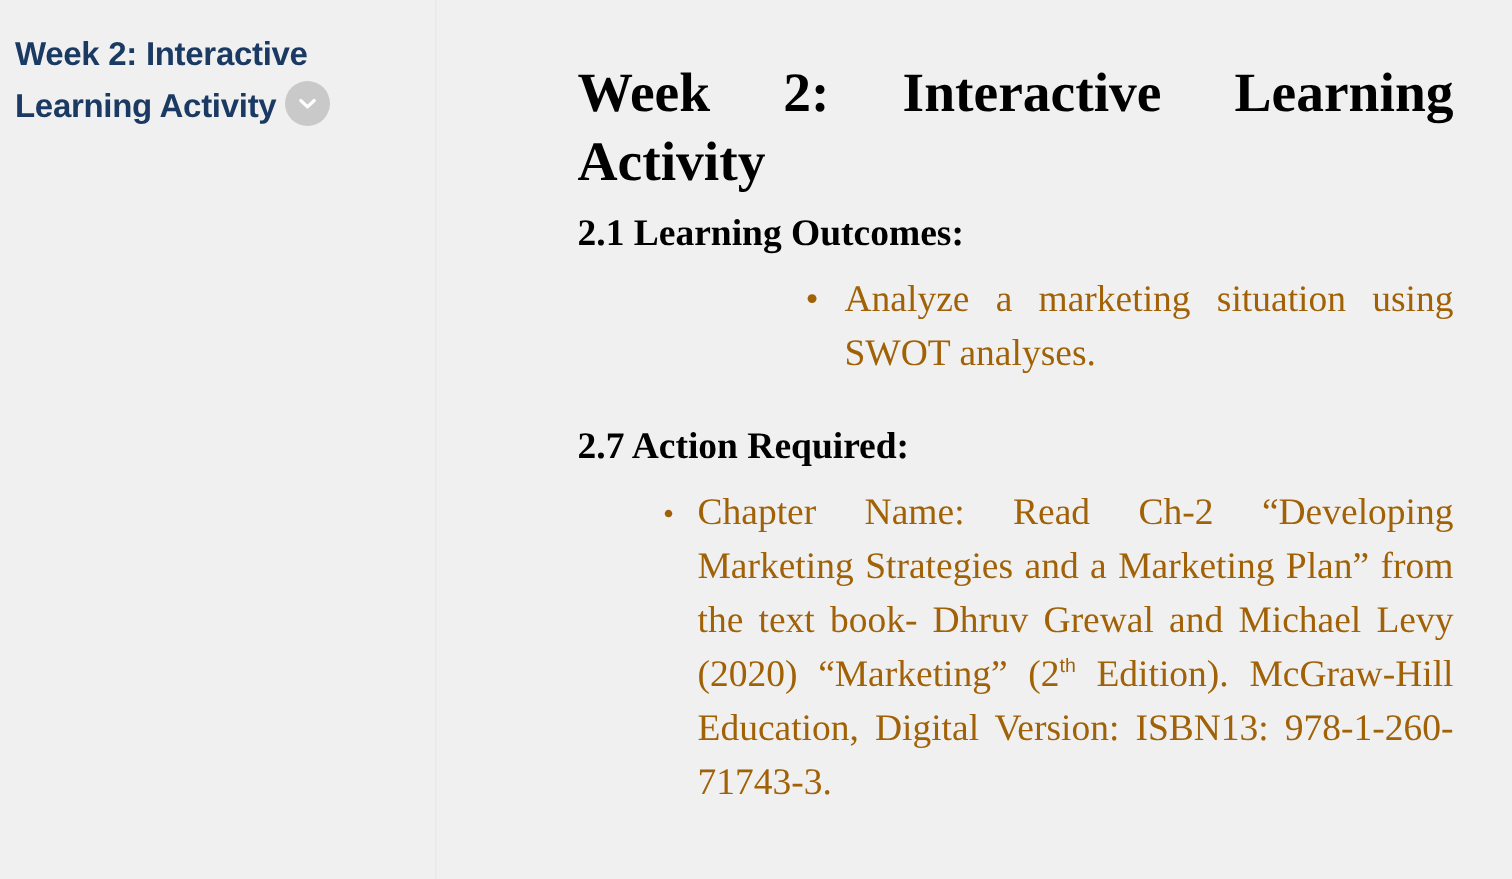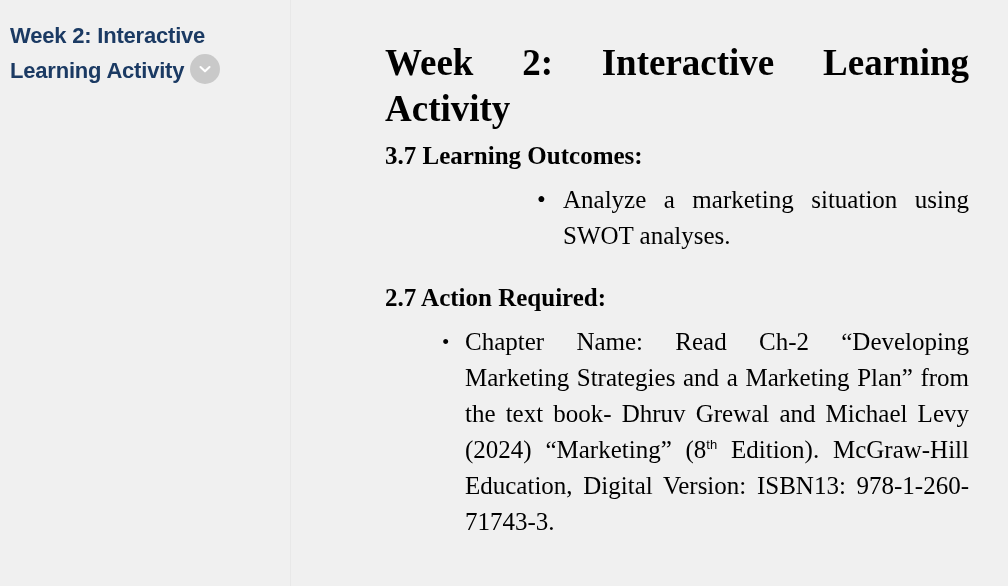--- a/index.html
+++ b/index.html
@@ -105,21 +105,21 @@
   .bullet-list {
     list-style: none;
     margin: 0;
     padding: 0;
   }
   .bullet-item {
     position: relative;
     font-family: "Liberation Serif", serif;
     font-size: 25px;
     line-height: 36px;
-    color: #000000;
+    color: #a16207;
     text-align: justify;
     text-align-last: left;
     margin-top: 11px;
   }
   .bullet-item::before {
     content: "\2022";
     position: absolute;
     line-height: 36px;
   }
 
@@ -174,32 +174,32 @@
         </svg>
       </span>
     </div>
   </aside>
 
   <main class="content">
     <div class="doc">
 
       <h1 class="doc-title">Week 2: Interactive Learning Activity</h1>
 
-      <h2 class="section-heading">3.7 Learning Outcomes:</h2>
+      <h2 class="section-heading">2.1 Learning Outcomes:</h2>
 
       <ul class="bullet-list list-outcomes">
         <li class="bullet-item">
           <span>Analyze a marketing situation using SWOT analyses.</span>
         </li>
       </ul>
 
       <div class="gap-2-2"></div>
 
       <h2 class="section-heading">2.7 Action Required:</h2>
 
       <ul class="bullet-list list-action">
-        <li class="bullet-item"><span class="bold-run">Chapter Name</span><span>:</span><span> Read Ch-2 “Developing Marketing Strategies and a Marketing Plan” from the text book- Dhruv Grewal and Michael Levy (2024) “Marketing” (8</span><span class="sup-th">th</span><span> Edition). McGraw-Hill Education, Digital Version: ISBN13: 978-1-260-71743-3.</span></li>
+        <li class="bullet-item"><span class="bold-run">Chapter Name</span><span>:</span><span> Read Ch-2 “Developing Marketing Strategies and a Marketing Plan” from the text book- Dhruv Grewal and Michael Levy (2020) “Marketing” (2</span><span class="sup-th">th</span><span> Edition). McGraw-Hill Education, Digital Version: ISBN13: 978-1-260-71743-3.</span></li>
       </ul>
 
     </div>
   </main>
 
 </div>
 
 </body></html>

